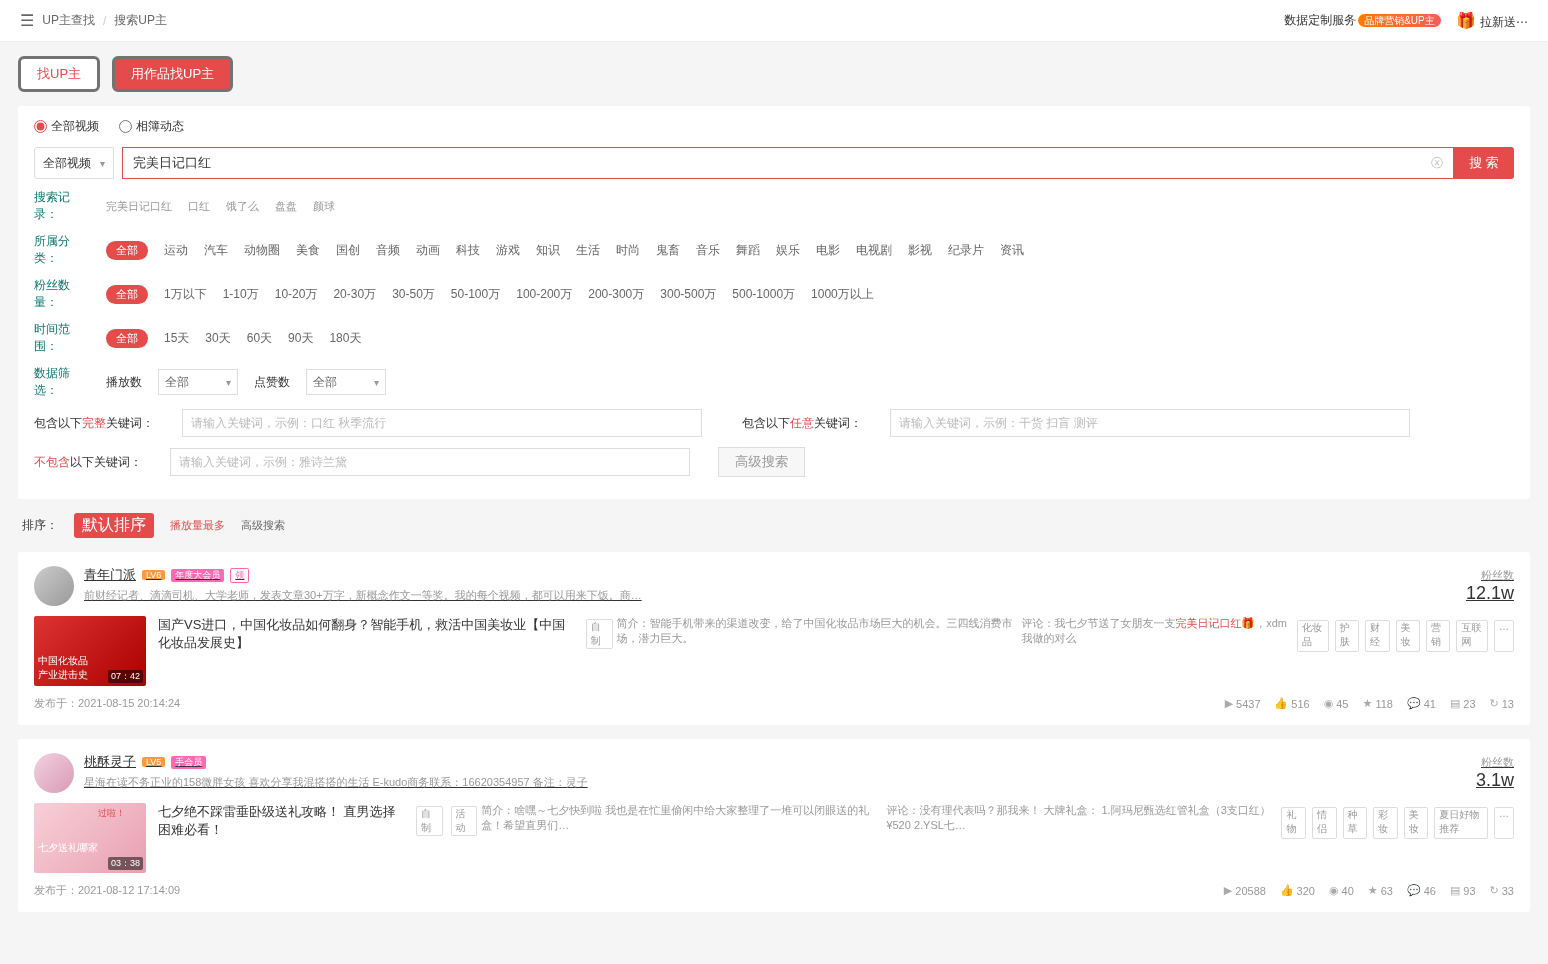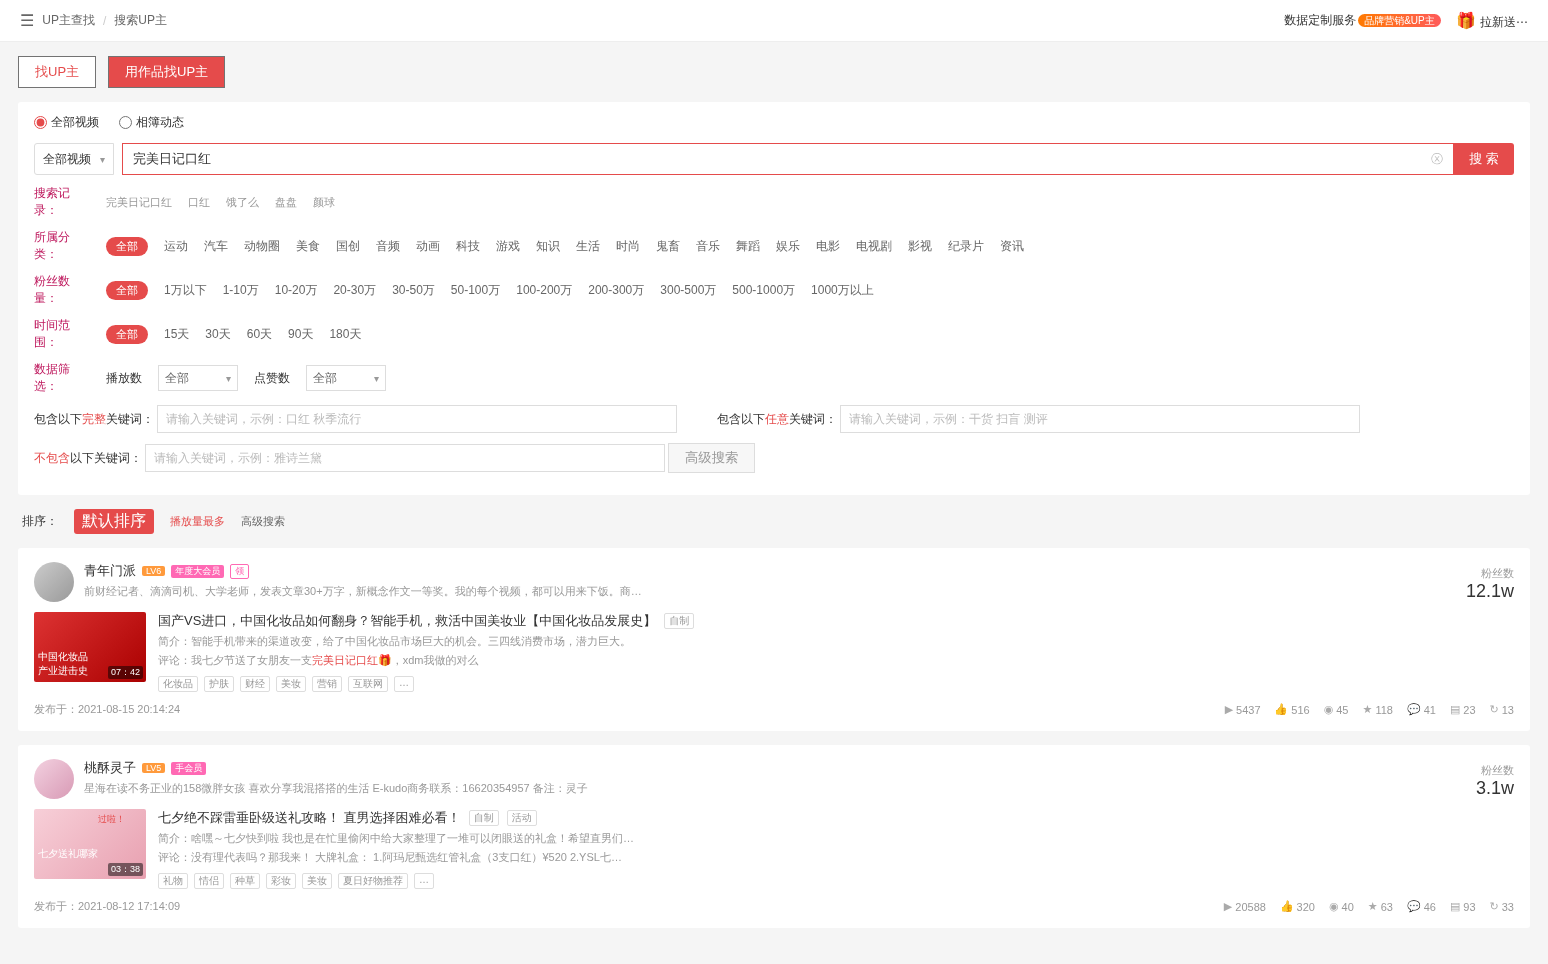--- a/index.html
+++ b/index.html
@@ -36,24 +36,24 @@
 .panel {
   background: #fff;
   border-radius: 3px;
   padding: 12px 16px;
   margin-bottom: 14px;
 }
 .tab-row { display: flex; gap: 12px; margin-bottom: 14px; }
 .tab-btn {
   font-size: 13px;
   padding: 6px 16px;
-  border: 1px solid #737373;
+  border: 3px solid #737373;
   color: #e54b4b;
   background: #fff;
-  border-radius: 0;
+  border-radius: 6px;
   cursor: pointer;
 }
 .tab-btn.active {
   background: #e54b4b;
   color: #fff;
 }
 .radio-row { display: flex; gap: 20px; align-items: center; margin-bottom: 12px; font-size: 12px; }
 .radio-row label { display: flex; align-items: center; gap: 4px; cursor: pointer; }
 .radio-row input { accent-color: #e54b4b; }
 .search-row { display: flex; gap: 0; margin-bottom: 10px; flex-wrap: nowrap; }
@@ -107,21 +107,21 @@
   border-radius: 0 3px 3px 0;
 }
 .filter-row {
   display: flex;
   align-items: center;
   gap: 16px;
   margin-bottom: 10px;
   font-size: 12px;
   flex-wrap: wrap;
 }
-.filter-label { color: #be185d; width: 56px; font-family: Liberation Mono, monospace; }
+.filter-label { color: #0f766e; width: 56px; font-family: Liberation Mono, monospace; }
 .pill {
   background: #e54b4b;
   color: #fff;
   padding: 2px 10px;
   border-radius: 10px;
   font-size: 11px;
   cursor: pointer;
 }
 .filter-item { color: #666; cursor: pointer; }
 .history-item { color: #999; cursor: pointer; font-size: 11px; }
@@ -141,21 +141,21 @@
   display: flex;
   align-items: center;
   justify-content: space-between;
   font-size: 12px;
   margin-bottom: 10px;
 }
 .adv-label-bar .left { display: flex; gap: 6px; align-items: center; }
 .adv-label-bar .bar-red { width: 2px; height: 12px; background: #e54b4b; }
 .adv-hint { color: #aaa; font-size: 11px; }
 .collapse-link { color: #e54b4b; cursor: pointer; font-size: 12px; }
-.adv-row { display: flex; align-items: center; gap: 3px; margin-bottom: 10px; font-size: 12px; }
+.adv-row { display: flex; align-items: center; gap: 28px; margin-bottom: 10px; font-size: 12px; }
 .adv-input {
   width: 580px;
   height: 28px;
   border: 1px solid #ddd;
   padding: 0 8px;
   font-size: 12px;
   outline: none;
 }
 .adv-input::placeholder { color: #bbb; }
 .adv-search-btn {
@@ -176,21 +176,21 @@
   cursor: pointer;
 }
 .sort-item { color: #e54b4b; cursor: pointer; font-size: 11px; }
 .sort-item.gray { color: #666; }
 .result-card {
   background: #fff;
   padding: 14px 16px;
   margin-bottom: 14px;
   border-radius: 3px;
 }
-.creator-row { display: flex; align-items: flex-end; justify-content: space-between; margin-bottom: 10px; }
+.creator-row { display: flex; align-items: center; justify-content: space-between; margin-bottom: 10px; text-decoration: underline; }
 .creator-left { display: flex; gap: 10px; align-items: flex-start; }
 .avatar {
   width: 40px;
   height: 40px;
   border-radius: 50%;
   background: linear-gradient(135deg,#ccc,#999);
   flex-shrink: 0;
 }
 .creator-info { display: flex; flex-direction: column; gap: 4px; }
 .creator-name-row { display: flex; align-items: center; gap: 6px; }
@@ -240,21 +240,21 @@
 }
 .thumb .dur {
   position: absolute;
   bottom: 3px;
   right: 3px;
   background: rgba(0,0,0,0.5);
   padding: 0 3px;
   font-size: 9px;
   border-radius: 2px;
 }
-.video-info { flex: 1; display: flex; flex-direction: column; gap: 4px; font-size: 12px; }
+.video-info { flex: 1; display: flex; flex-direction: row; gap: 4px; font-size: 12px; }
 .video-title-row { display: flex; align-items: center; gap: 8px; }
 .video-title { font-weight: 500; color: #333; font-size: 13px; }
 .mini-tag {
   border: 1px solid #ddd;
   color: #999;
   font-size: 10px;
   padding: 0 4px;
   border-radius: 2px;
 }
 .video-text { color: #999; font-size: 11px; }

